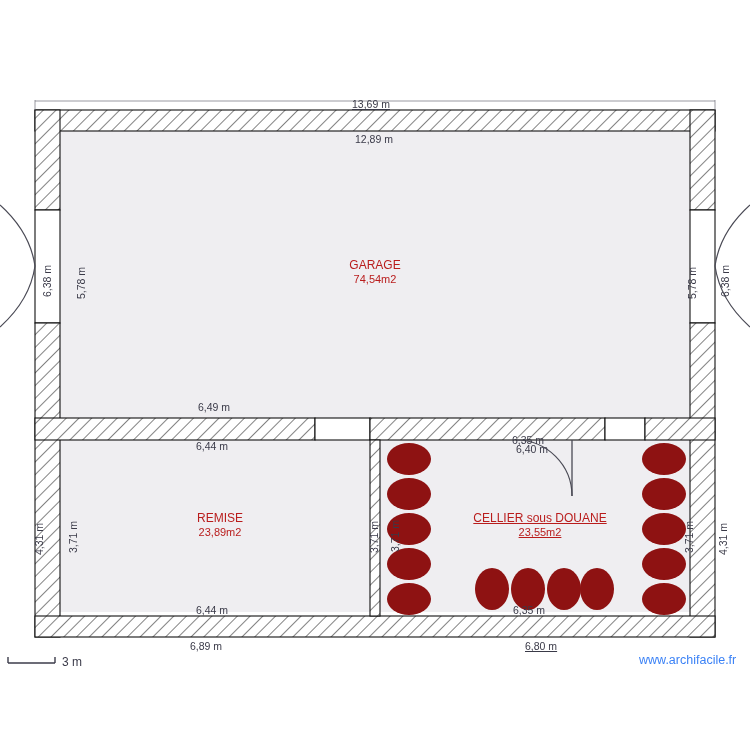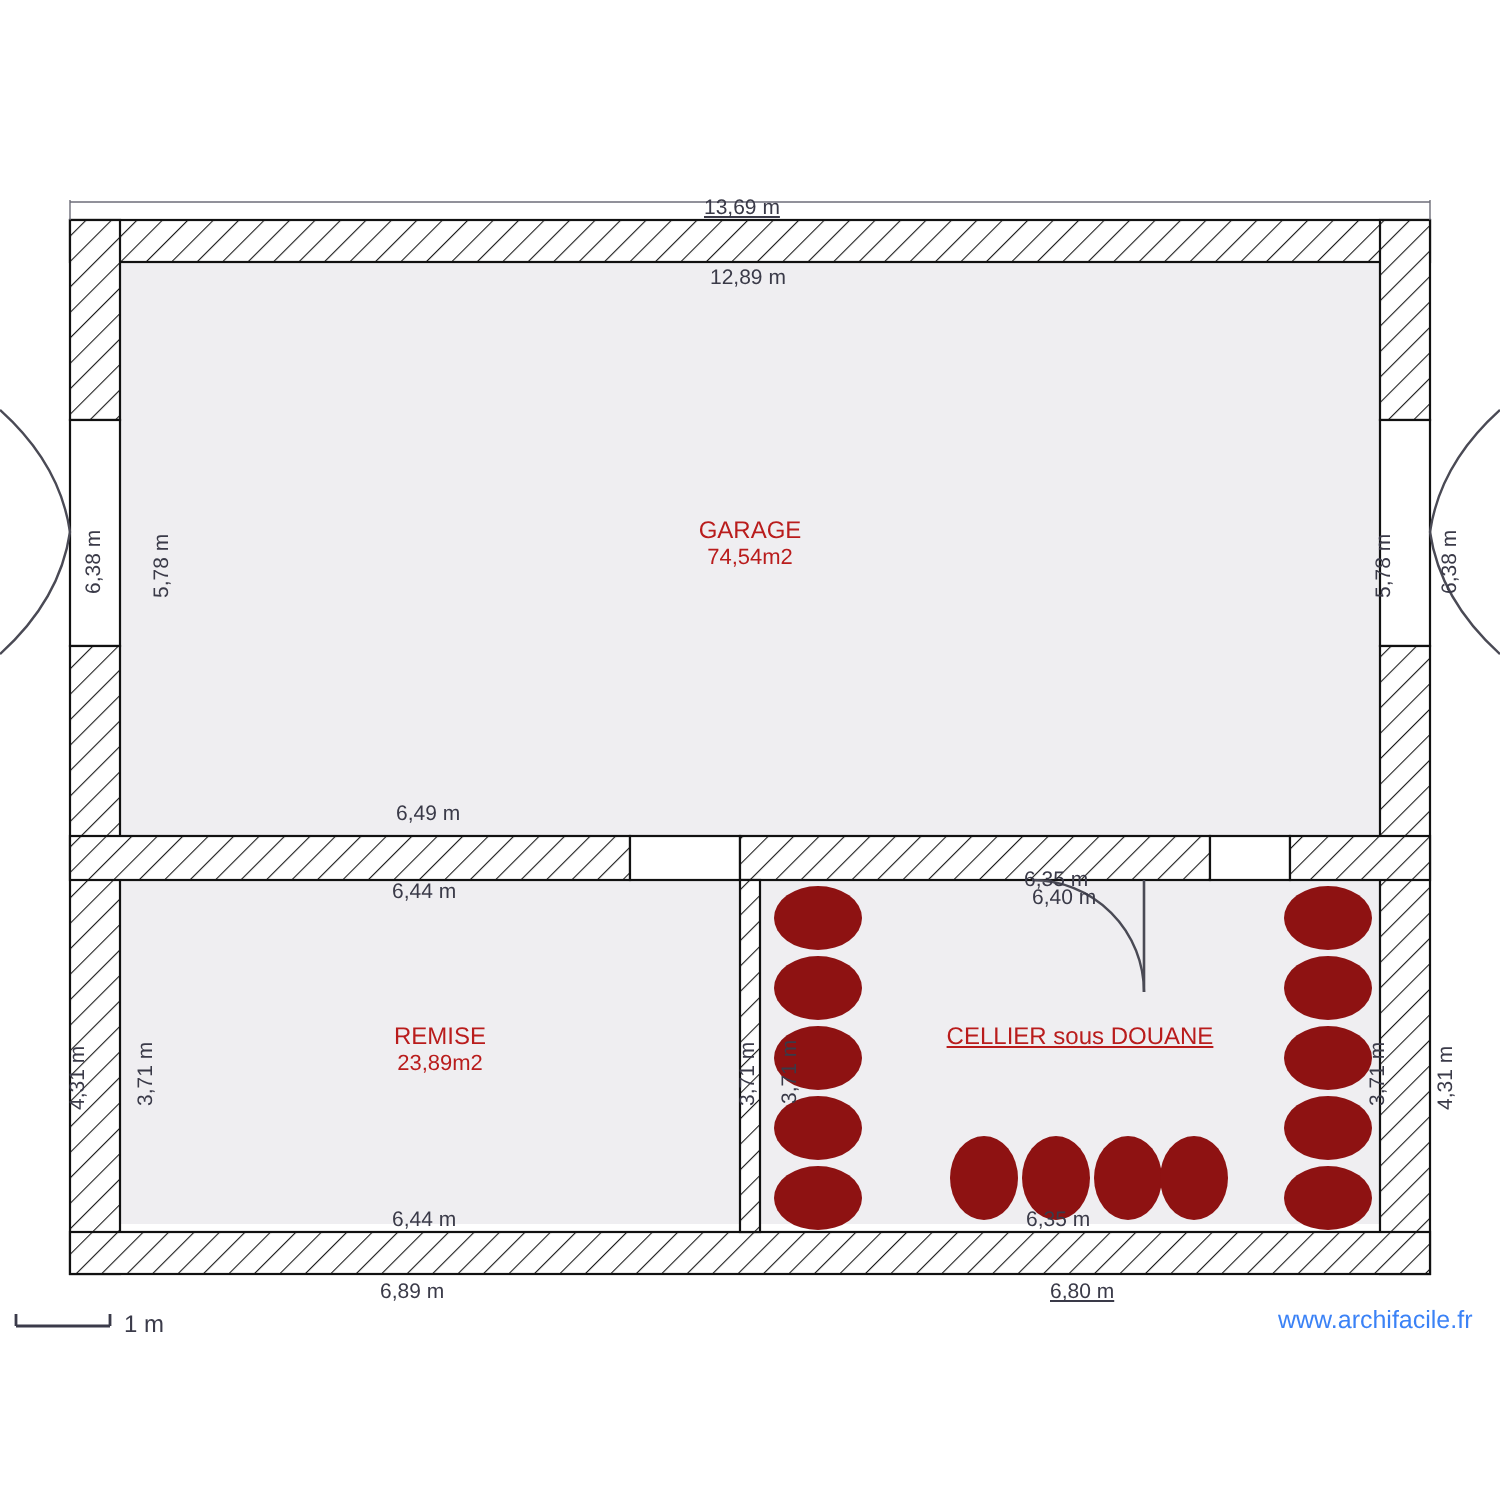--- a/index.html
+++ b/index.html
@@ -154,20 +154,21 @@
   <span class="area">74,54m2</span>
 </div>
 
 <div class="room-name" style="left:140px; top:511px; width:160px;">
   <span>REMISE</span>
   <span class="area">23,89m2</span>
 </div>
 
 <div class="room-name" style="left:450px; top:511px; width:180px;text-decoration:underline;">
   <span>CELLIER sous DOUANE</span>
+  <span class="area">23,55m2</span>
 </div>
 
 <div class="lbl dim" style="left:352px; top:98px;text-decoration:underline;">13,69 m</div>
 <div class="lbl dim" style="left:355px; top:133px;text-align:right;">12,89 m</div>
 
 <div class="lbl dim rot" style="left:41px; top:297px;">6,38 m</div>
 <div class="lbl dim rot" style="left:75px; top:299px;">5,78 m</div>
 
 <div class="lbl dim rot" style="left:686px; top:299px;">5,78 m</div>
 <div class="lbl dim rot" style="left:719px; top:297px;">6,38 m</div>
@@ -184,14 +185,14 @@
 <div class="lbl dim rot" style="left:389px; top:552px;">3,71 m</div>
 
 <div class="lbl dim rot" style="left:683px; top:553px;">3,71 m</div>
 <div class="lbl dim rot" style="left:717px; top:555px;">4,31 m</div>
 
 <div class="lbl dim" style="left:196px; top:604px;">6,44 m</div>
 <div class="lbl dim" style="left:513px; top:604px;">6,35 m</div>
 <div class="lbl dim" style="left:190px; top:640px;">6,89 m</div>
 <div class="lbl dim" style="left:525px; top:640px;text-decoration:underline;">6,80 m</div>
 
-<div class="scale-label">1 m</div>
+<div class="scale-label">3 m</div>
 <div class="credit">www.archifacile.fr</div>
 
 </body></html>

